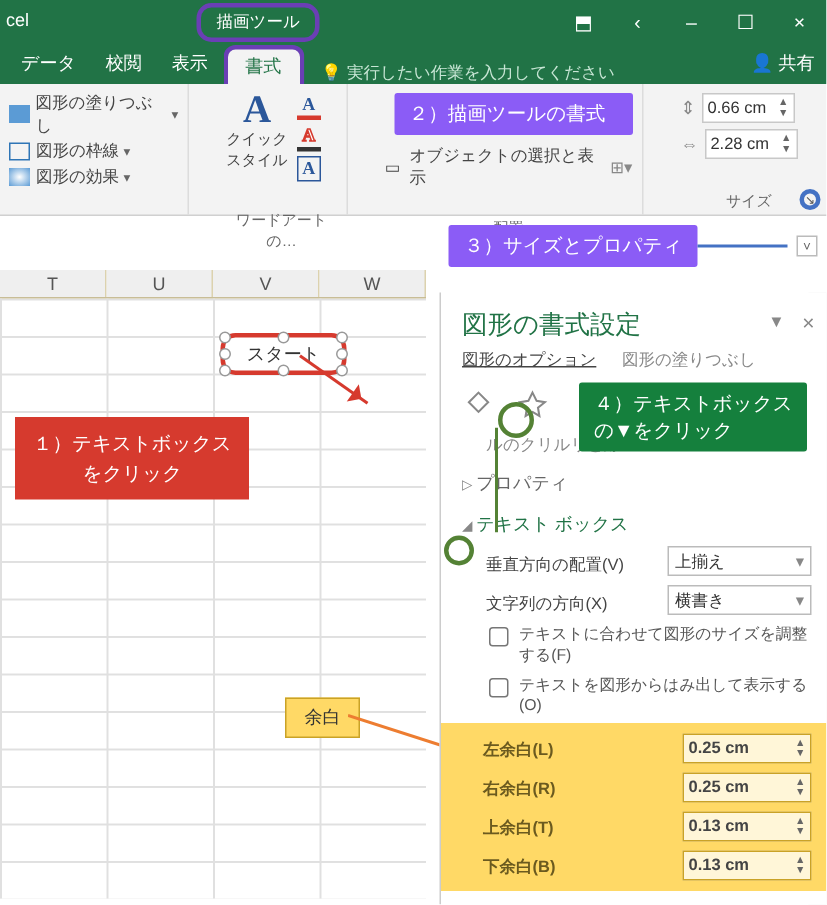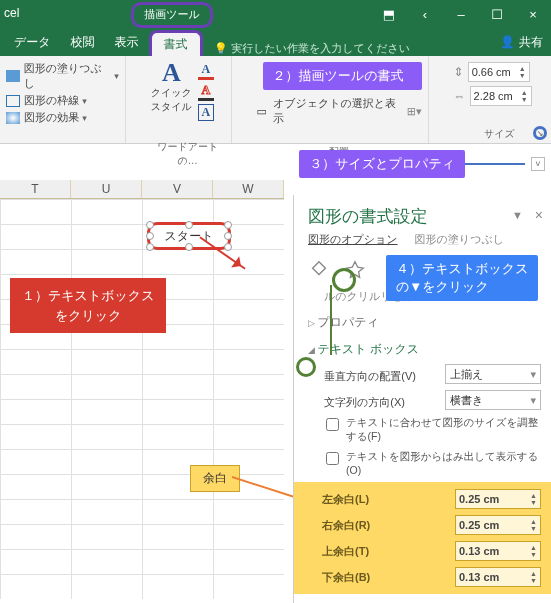--- a/index.html
+++ b/index.html
@@ -24,21 +24,21 @@
   
   .ribbon { background: #f3f3f3; border-bottom: 1px solid #d0d0d0; height: 88px; display: flex; position: relative; gap: 19px; }
   .rgroup { border-right: 1px solid #dcdcdc; padding: 4px 6px 2px 6px; display: flex; flex-direction: column; justify-content: space-between; }
   .glabel { text-align: center; font-size: 10px; color: #666; margin-top: 19px; }
   .stylelines div { font-size: 11px; color: #444; padding: 1px 0; display: flex; align-items: center; }
   .swatch { width: 14px; height: 12px; display: inline-block; margin-right: 4px; vertical-align: middle; }
   .menuarrow { font-size: 9px; color: #666; margin-left: 3px; }
   .qsty { text-align: center; font-size: 11px; color: #444; }
   .bigA { font-family: Georgia, serif; font-size: 26px; font-weight: bold; color: #2b579a; text-align: center; line-height: 26px; }
   .callout { background: #8b5cf6; color: #fff; font-size: 13px; padding: 5px 10px; border-radius: 2px; white-space: nowrap; }
-  .callout.green { background: #3b82f6; }
+  .callout.green { background: #15803d; }
   .alignrow { display: flex; gap: 6px; font-size: 11px; color: #444; align-items: center; margin-top: 2px;}
   .sizebox { border: 1px solid #c8c8c8; background: #fff; width: 62px; height: 20px; font-size: 11px; display: flex; align-items: center; justify-content: space-between; padding: 0 3px; }
   .spin { font-size: 7px; line-height: 7px; color: #666; }
   .launcher { position: absolute; right: 4px; bottom: 3px; width: 14px; height: 14px; border: 3px solid #4472c4; border-radius: 50%; font-size: 8px; display: flex; align-items: center; justify-content: center; color: #555; background: #f3f3f3; }
 
   
   .c3row { position: absolute; right: 6px; top: 150px; display: flex; align-items: center; }
   .c3row .line { width: 60px; height: 2px; background: #4472c4; }
   .c3row .drop { border: 1px solid #bbb; background: #fff; width: 14px; height: 14px; font-size: 9px; text-align: center; margin-left: 6px; color:#666; line-height:12px;}
 

